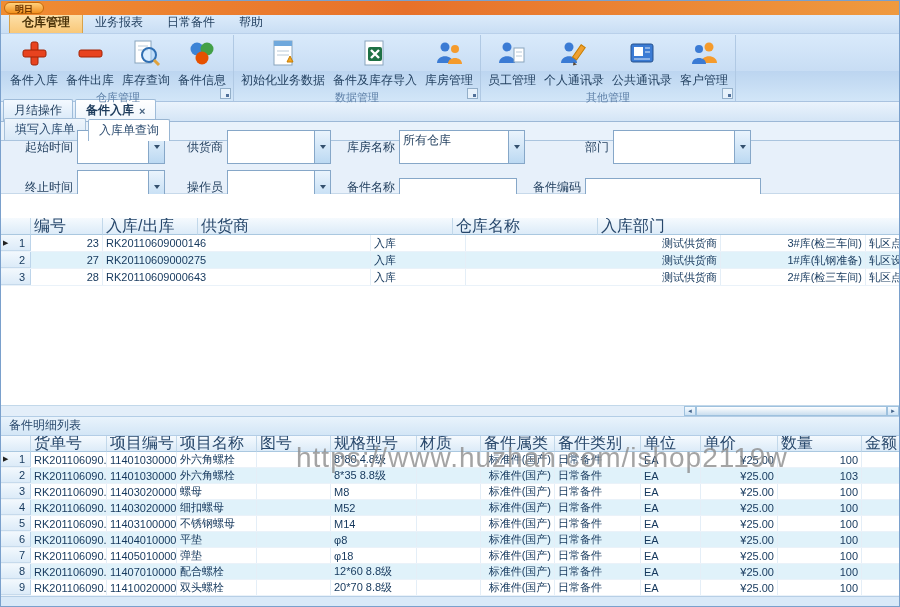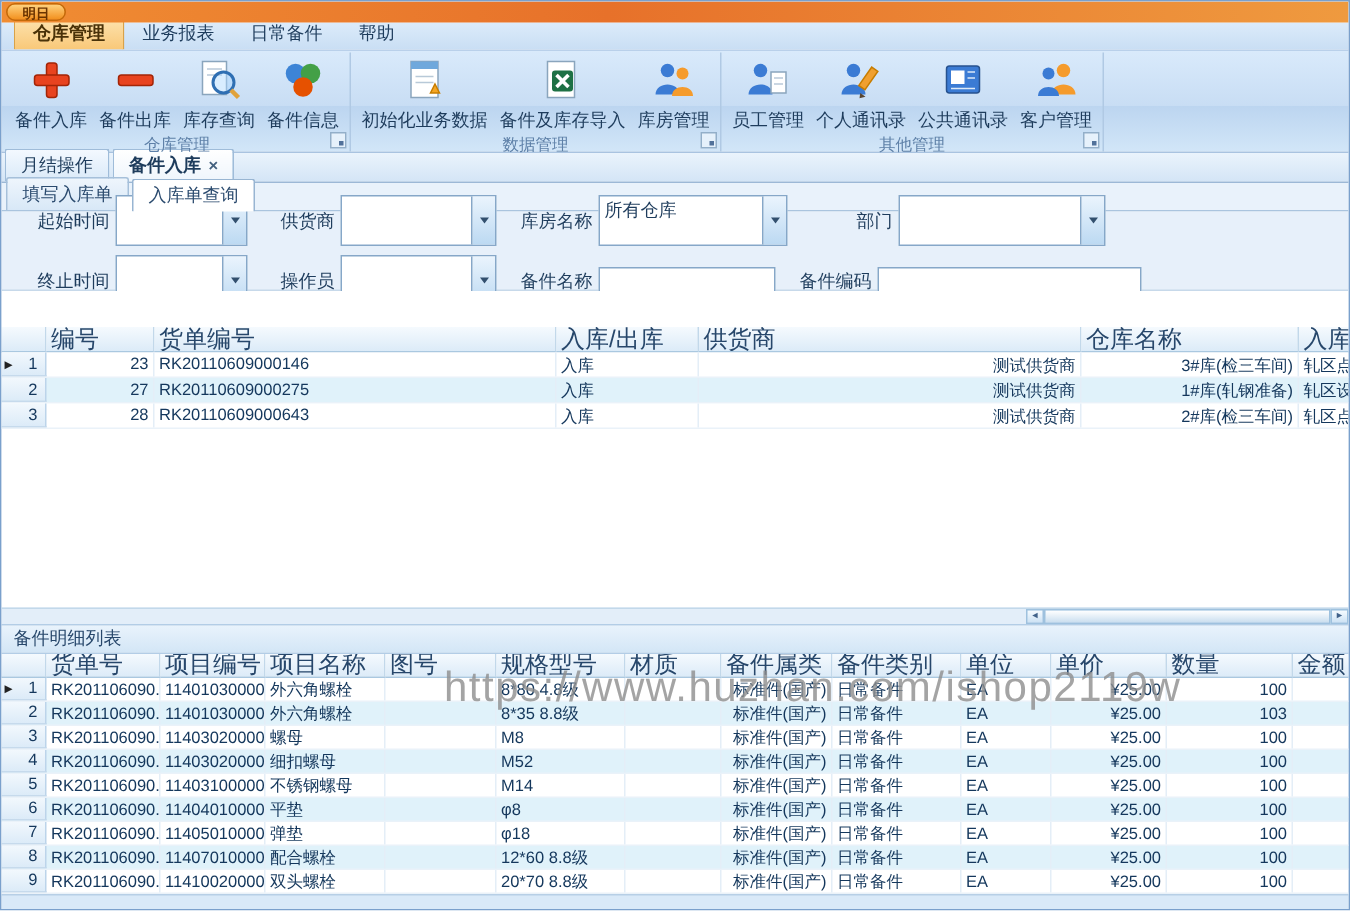--- a/index.html
+++ b/index.html
@@ -54,21 +54,21 @@
   .flabel{text-align:right;margin-right:4px;white-space:nowrap;}
   .combo{display:flex;border:1px solid #86a7c8;background:#fff;height:34px;box-sizing:border-box;}
   .combo .val{flex:1;padding:1px 3px;overflow:hidden;white-space:nowrap;}
   .combo .cbtn{width:15px;background:linear-gradient(#eaf4fd,#bcd9f2);border-left:1px solid #86a7c8;
     display:flex;align-items:center;justify-content:center;cursor:default;}
   .darr{width:0;height:0;border-left:3px solid transparent;border-right:3px solid transparent;border-top:4px solid #33506e;}
   .tbox{border:1px solid #86a7c8;background:#fff;height:18px;box-sizing:border-box;font:inherit;padding:1px 3px;}
   .g1f .flabel{width:56px;} .g1f .ffield{width:88px;}
   .g2f{margin-left:14px;} .g2f .flabel{width:44px;} .g2f .ffield{width:104px;}
   .g3f{margin-left:8px;}  .g3f .flabel{width:56px;}
-  .g4fa{margin-left:40px;} .g4fa .flabel{width:30px;} 
+  .g4fa{margin-left:54px;} .g4fa .flabel{width:30px;} 
   .g4fb{margin-left:8px;}  .g4fb .flabel{width:56px;}
 
   .whitegap{height:24px;flex:0 0 auto;background:#fff;}
 
   
   .gcaption{height:18px;flex:0 0 auto;background:linear-gradient(#e9f3fc,#d3e6f6);border-top:1px solid #b3cde6;
     border-bottom:1px solid #b3cde6;line-height:17px;padding-left:8px;color:#27476b;}
   .ghead{display:flex;height:17px;flex:0 0 auto;}
   .hcell{box-sizing:border-box;padding:0 3px;display:flex;align-items:center;overflow:hidden;white-space:nowrap;
     font-size:16px;color:#27476b;background:linear-gradient(#f5fafe,#dcebf8);
@@ -346,21 +346,20 @@
         <input class="tbox" style="width: 176px;">
       </div>
     </div>
   </div>
 
   <div class="whitegap"></div>
 
   <div class="ghead">
     <div class="hcell corner"></div>
     <div class="hcell w-id">编号</div>
-    <div class="hcell w-code">货单编号</div>
     <div class="hcell w-io">入库/出库</div>
     <div class="hcell w-sup">供货商</div>
     <div class="hcell w-wh">仓库名称</div>
     <div class="hcell w-dept">入库部门</div>
   </div>
   <div class="gbody">
 
       <div class="grow">
         <div class="cell rowhdr">
           <span>1</span>

